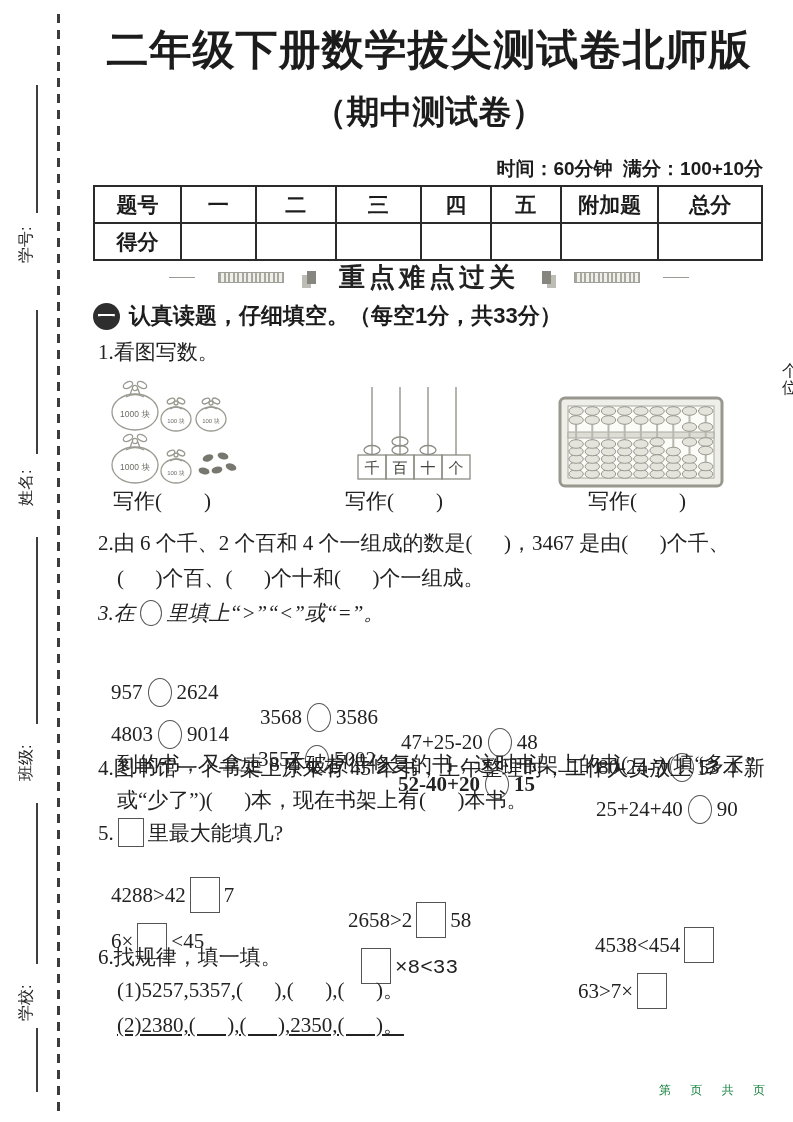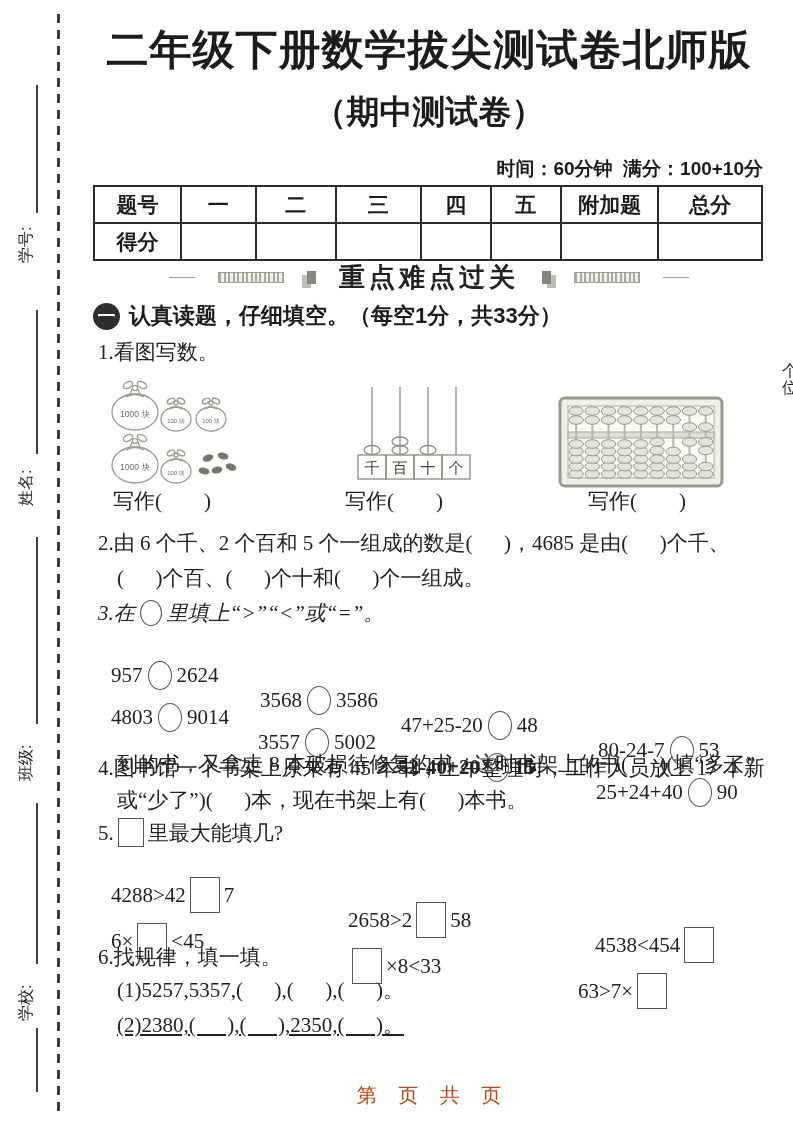--- a/index.html
+++ b/index.html
@@ -38,28 +38,28 @@
   .sec-title{font-size:22px;font-weight:700;}
   
   .q{position:absolute;font-family:"Liberation Serif",serif;font-size:21px;color:#222;
         white-space:pre-wrap;}
   .cmp-circle{display:inline-block;width:22px;height:27px;border:1.4px solid #555;
         border-radius:50%;vertical-align:-8px;margin:0 5px;background:#fff;}
   .cmp-circle.small{width:20px;height:24px;vertical-align:-6px;}
   .fill-box{display:inline-block;width:28px;height:34px;border:1.3px solid #555;
         vertical-align:-11px;margin:0 4px;background:#fff;}
   .fill-box.small{width:24px;height:27px;vertical-align:-7px;}
-  .cmp-item{position:absolute;white-space:nowrap;}
+  .cmp-item{position:absolute;white-space:nowrap;margin-top:17px;}
   .q5-item{position:absolute;white-space:nowrap;}
   
   .fig{position:absolute;}
   .abacus-caption{position:absolute;left:689px;top:362px;width:18px;font-size:16px;
         line-height:17px;word-break:break-all;font-family:"Liberation Serif",serif;}
-  .footer{position:absolute;top:1082px;width:672px;text-align:center;font-size:20px;
-        word-spacing:16px;color:#c2410c;}
+  .footer{position:absolute;top:1082px;width:672px;text-align:right;font-size:12px;
+        word-spacing:16px;color:#15803d;}
 </style>
 </head>
 <body>
 
 <div class="page">
 
   <div class="perforation"></div>
   <div class="m-line" style="top:85px;height:128px;"></div>
   <div class="m-label" style="top:263px;">学号:</div>
   <div class="m-line" style="top:310px;height:144px;"></div>
@@ -285,21 +285,21 @@
           <ellipse cx="147.7" cy="54.5" rx="7.2" ry="4.3"></ellipse>
         <ellipse cx="147.7" cy="78" rx="7.2" ry="4.3"></ellipse>
           <ellipse cx="147.7" cy="70.5" rx="7.2" ry="4.3"></ellipse>
       </g>
     </svg>
 
     <div class="q" style="top:487px;left:20px;">写作(        )</div>
     <div class="q" style="top:487px;left:252px;">写作(        )</div>
     <div class="q" style="top:487px;left:495px;">写作(        )</div>
 
-    <div class="q" style="top:529px;left:5px;">2.由 6 个千、2 个百和 5 个一组成的数是(      )，4685 是由(      )个千、</div>
+    <div class="q" style="top:529px;left:5px;">2.由 6 个千、2 个百和 4 个一组成的数是(      )，3467 是由(      )个千、</div>
     <div class="q" style="top:564px;left:24px;">(      )个百、(      )个十和(      )个一组成。</div>
 
     <div class="q" style="top:599px;left:5px;font-style:italic;"><span>3.在</span><span class="cmp-circle small"></span><span>里填上“&gt;”“&lt;”或“=”。</span></div>
 
     <div class="q" style="top:636px;left:0;width:672px;height:40px;">
       <span class="cmp-item" style="left:18px;"><span>957</span><span class="cmp-circle"></span><span>2624</span></span>
       <span class="cmp-item" style="left:167px;"><span>3568</span><span class="cmp-circle"></span><span>3586</span></span>
       <span class="cmp-item" style="left:308px;"><span>47+25-20</span><span class="cmp-circle"></span><span>48</span></span>
       <span class="cmp-item" style="left:505px;"><span>80-24-7</span><span class="cmp-circle"></span><span>53</span></span>
     </div>
@@ -316,21 +316,21 @@
 
     <div class="q" style="top:818px;left:5px;"><span>5.</span><span class="fill-box small"></span><span>里最大能填几?</span></div>
 
     <div class="q" style="top:852px;left:0;width:672px;height:44px;">
       <span class="q5-item" style="left:18px;"><span>4288&gt;42</span><span class="fill-box"></span><span>7</span></span>
       <span class="q5-item" style="left:255px;"><span>2658&gt;2</span><span class="fill-box"></span><span>58</span></span>
       <span class="q5-item" style="left:502px;"><span>4538&lt;454</span><span class="fill-box"></span><span></span></span>
     </div>
     <div class="q" style="top:898px;left:0;width:672px;height:44px;">
       <span class="q5-item" style="left:18px;"><span>6×</span><span class="fill-box"></span><span>&lt;45</span></span>
-      <span class="q5-item" style="left:255px;"><span></span><span class="fill-box"></span><span>×8&lt;33</span></span>
+      <span class="q5-item" style="left:264px;font-family:Liberation Mono, monospace;"><span></span><span class="fill-box"></span><span>×8&lt;33</span></span>
       <span class="q5-item" style="left:485px;"><span>63&gt;7×</span><span class="fill-box"></span><span></span></span>
     </div>
 
     <div class="q" style="top:943px;left:5px;">6.找规律，填一填。</div>
     <div class="q" style="top:976px;left:24px;">(1)5257,5357,(      ),(      ),(      )。</div>
     <div class="q" style="top:1011px;left:24px;text-decoration:underline;">(2)2380,(      ),(      ),2350,(      )。</div>
 
     <div class="footer">第 页 共 页</div>
   </div>
 </div>

